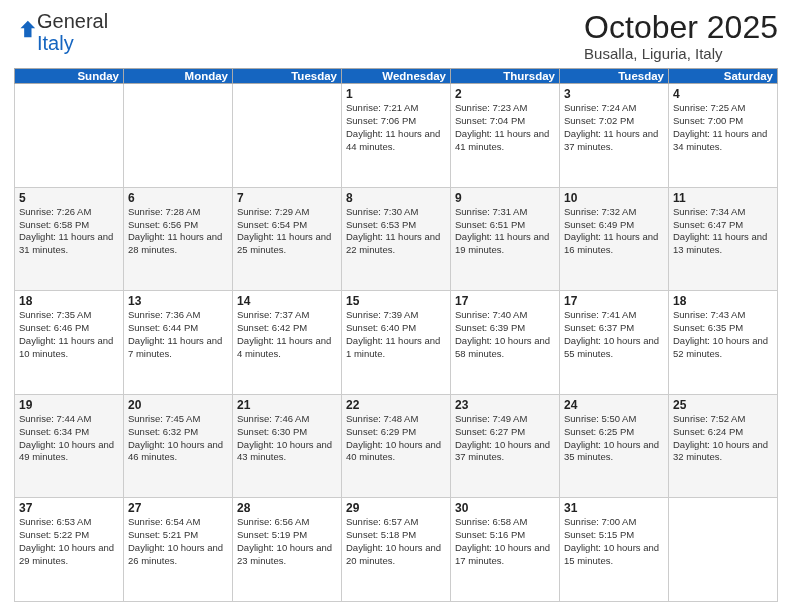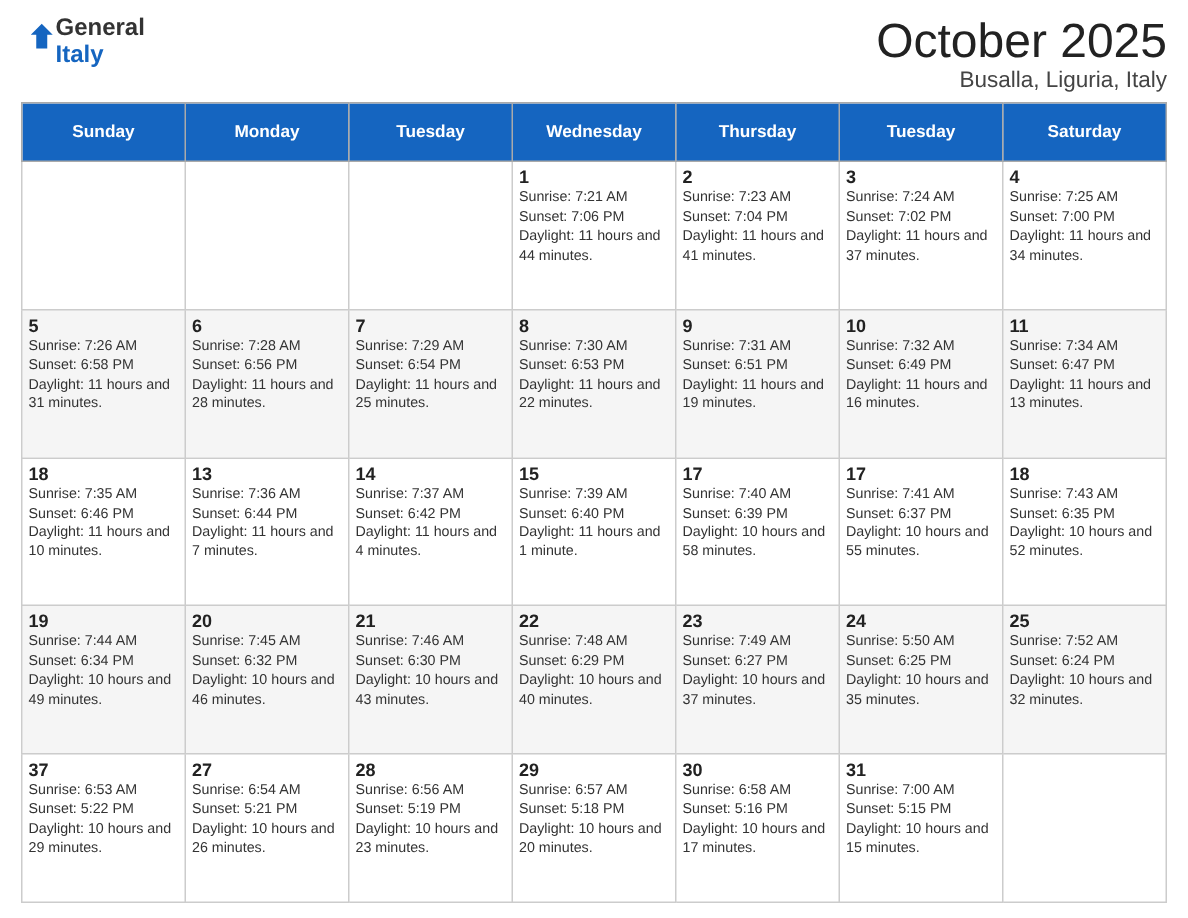--- a/index.html
+++ b/index.html
@@ -21,33 +21,32 @@
       display: flex;
       justify-content: space-between;
       align-items: flex-start;
       margin-bottom: 6px;
     }
     .logo {
       display: flex;
       align-items: center;
     }
     .logo-text {
-      font-size: 16px;
-      font-weight: bold;
+      font-size: 20px;
+      font-weight: normal;
       line-height: 1.1;
     }
     .logo-general { color: #333; }
     .logo-blue { color: #1565c0; }
     .logo-icon {
       width: 22px;
       height: 22px;
       margin-left: 1px;
     }
     .title-block {
-      text-align: right;
     }
     .month-title {
       font-size: 32px;
       font-weight: normal;
       color: #222;
       line-height: 1.1;
     }
     .location-title {
       font-size: 15px;
       color: #444;
@@ -55,22 +54,22 @@
     .calendar {
       width: 100%;
       border-collapse: collapse;
       flex: 1;
     }
     .calendar th {
       background: #1565c0;
       color: #fff;
       font-size: 11.5px;
       font-weight: bold;
-      padding: 13px 4px;
-      text-align: center;
+      padding: 1px 4px;
+      text-align: right;
       border: 1px solid #aaa;
     }
     .calendar td {
       border: 1px solid #ccc;
       vertical-align: top;
       padding: 3px 4px;
       width: calc(100%/7);
       background: #fff;
       min-height: 70px;
     }

